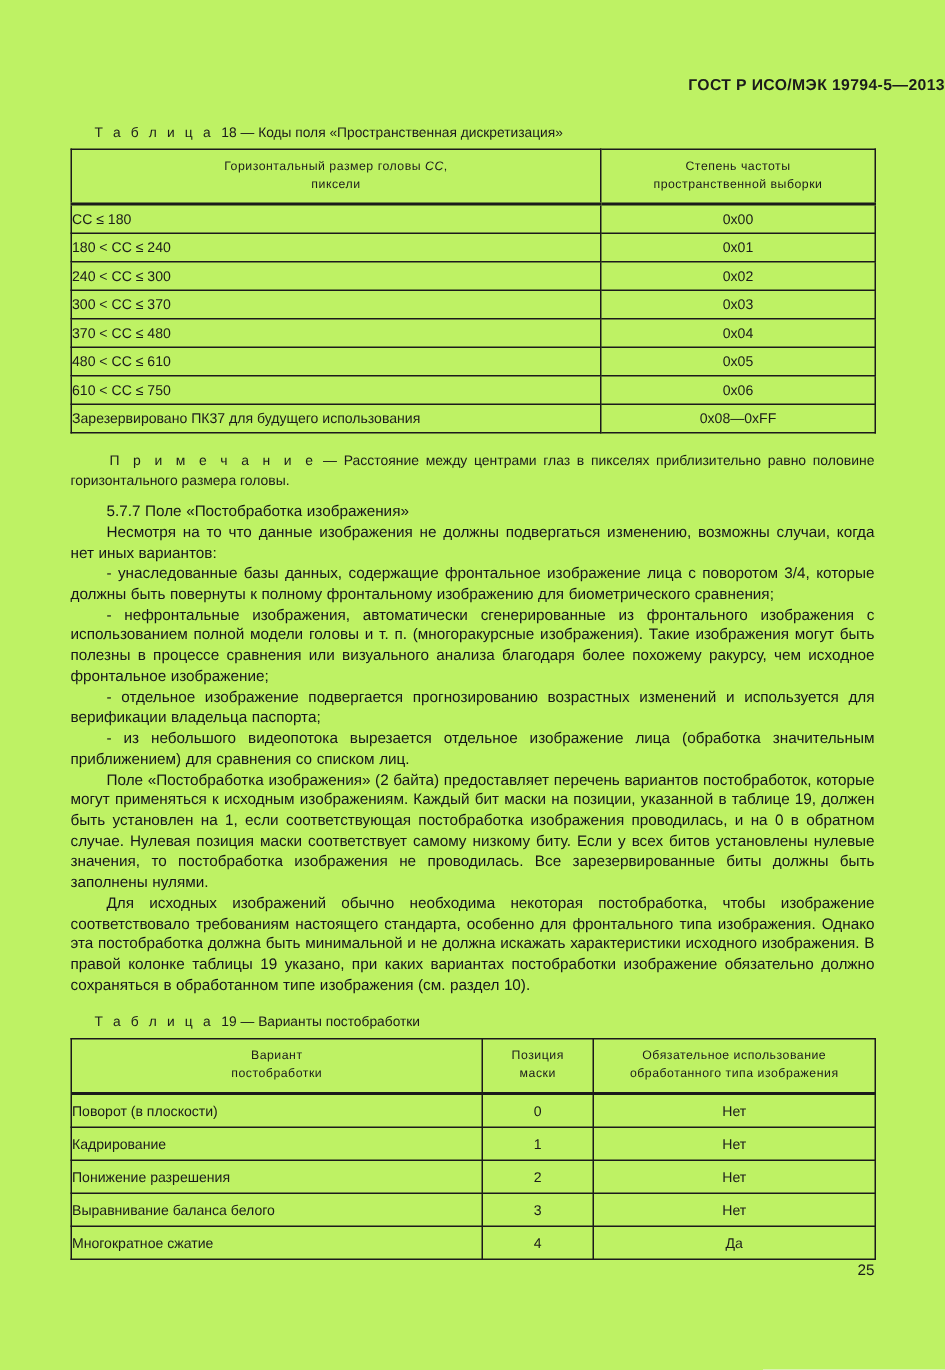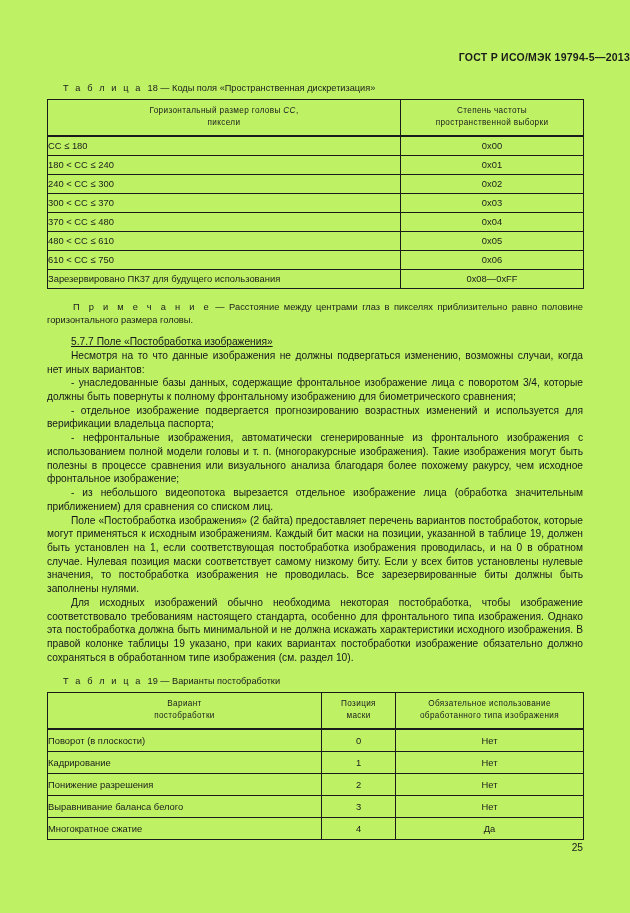--- a/index.html
+++ b/index.html
@@ -110,21 +110,20 @@
     margin: 0;
     font-size: 10.2px;
     line-height: 1.345;
     color: #15151a;
     text-align: justify;
     text-indent: 24px;
     word-spacing: 0.2px;
   }
   p.body.heading {
     text-align: left;
-    text-decoration: underline;
   }
   .spacer-6 { height: 6px; }
   .spacer-8 { height: 8px; }
   .spacer-12 { height: 12px; }
 
   
   .page-num {
     position: absolute;
     right: 47px;
     bottom: 60px;
@@ -202,22 +201,22 @@
 
     <div class="spacer-12"></div>
 
     <div class="note"><span class="lead">П р и м е ч а н и е</span><span> — Расстояние между центрами глаз в пикселях приблизительно равно половине горизонтального  размера  головы.</span></div>
 
     <div class="spacer-8"></div>
 
     <p class="body heading">5.7.7 Поле «Постобработка изображения»</p>
     <p class="body">Несмотря на то что данные изображения не должны подвергаться изменению, возможны случаи, когда нет иных вариантов:</p>
     <p class="body">- унаследованные базы данных, содержащие фронтальное изображение лица с поворотом 3/4, которые должны быть повернуты к полному фронтальному изображению для биометрического сравнения;</p>
+    <p class="body">- нефронтальные изображения, автоматически сгенерированные из фронтального изображения с  использованием полной модели головы и т. п. (многоракурсные изображения). Такие изображения могут быть полезны в процессе сравнения или визуального анализа благодаря более похожему ракурсу, чем исходное фронтальное изображение;</p>
     <p class="body">- отдельное изображение подвергается прогнозированию возрастных изменений и используется для верификации владельца паспорта;</p>
-    <p class="body">- нефронтальные изображения, автоматически сгенерированные из фронтального изображения с  использованием полной модели головы и т. п. (многоракурсные изображения). Такие изображения могут быть полезны в процессе сравнения или визуального анализа благодаря более похожему ракурсу, чем исходное фронтальное изображение;</p>
     <p class="body">- из небольшого видеопотока вырезается отдельное изображение лица (обработка значительным приближением) для сравнения со списком лиц.</p>
     <p class="body">Поле «Постобработка изображения» (2 байта) предоставляет перечень вариантов постобработок, которые могут применяться к исходным изображениям. Каждый бит маски на позиции, указанной в таблице 19, должен быть установлен на 1, если соответствующая постобработка изображения проводилась, и на 0 в обратном случае. Нулевая позиция маски соответствует самому низкому биту. Если у всех битов установлены нулевые значения, то постобработка изображения не проводилась. Все зарезервированные биты должны быть заполнены нулями.</p>
     <p class="body">Для исходных изображений обычно необходима некоторая постобработка, чтобы изображение соответствовало требованиям настоящего стандарта, особенно для фронтального типа изображения. Однако эта постобработка должна быть минимальной и не должна искажать характеристики исходного изображения. В правой колонке таблицы 19 указано, при каких вариантах постобработки изображение обязательно должно сохраняться в обработанном типе изображения (см. раздел 10).</p>
 
     <div class="spacer-12"></div>
 
     <div class="tbl-caption"><span class="sp">Т а б л и ц а</span>&nbsp; <span>19 — Варианты постобработки</span></div>
 
     <div class="spacer-6"></div>
 

